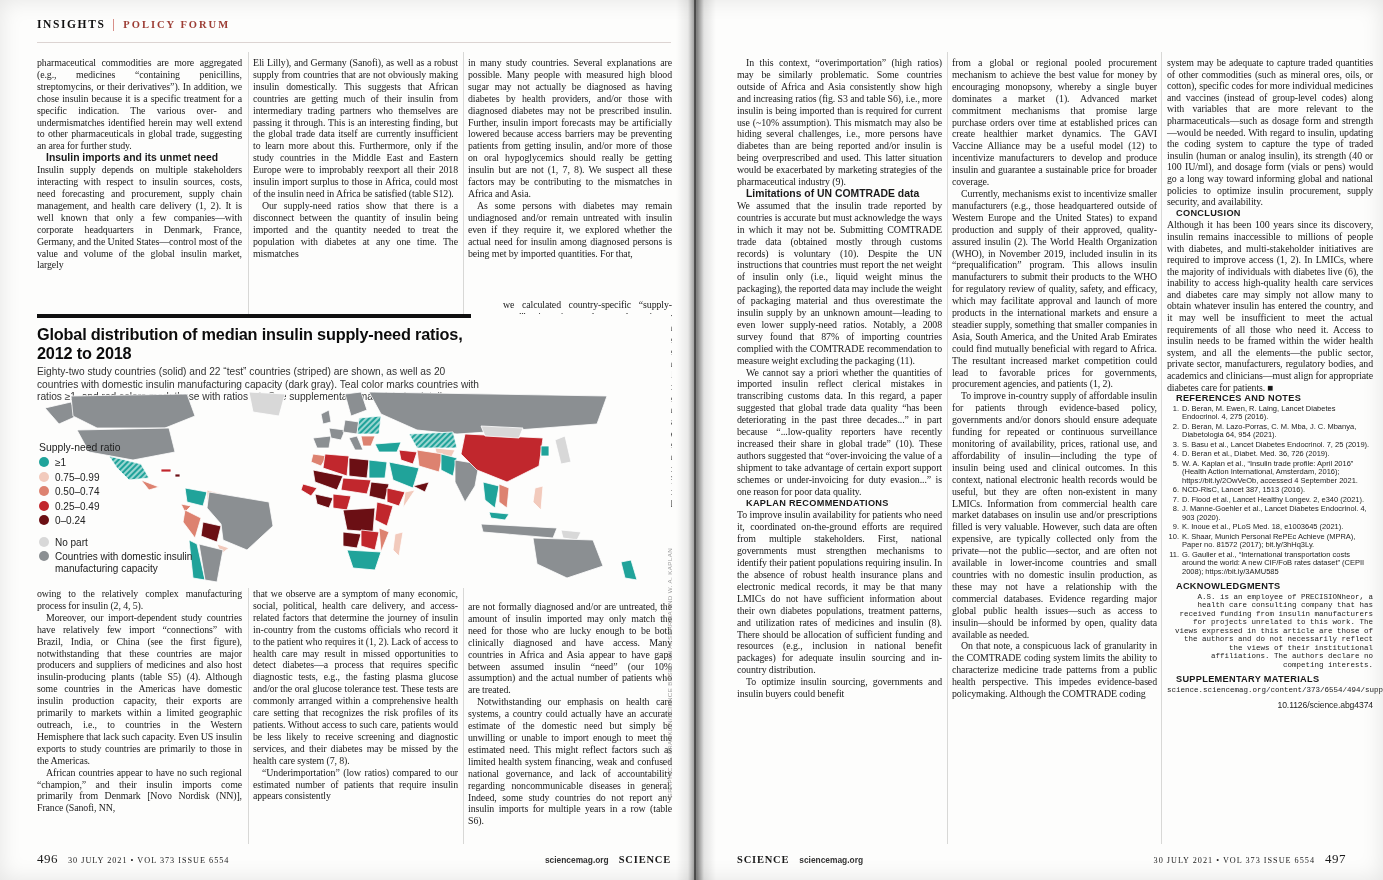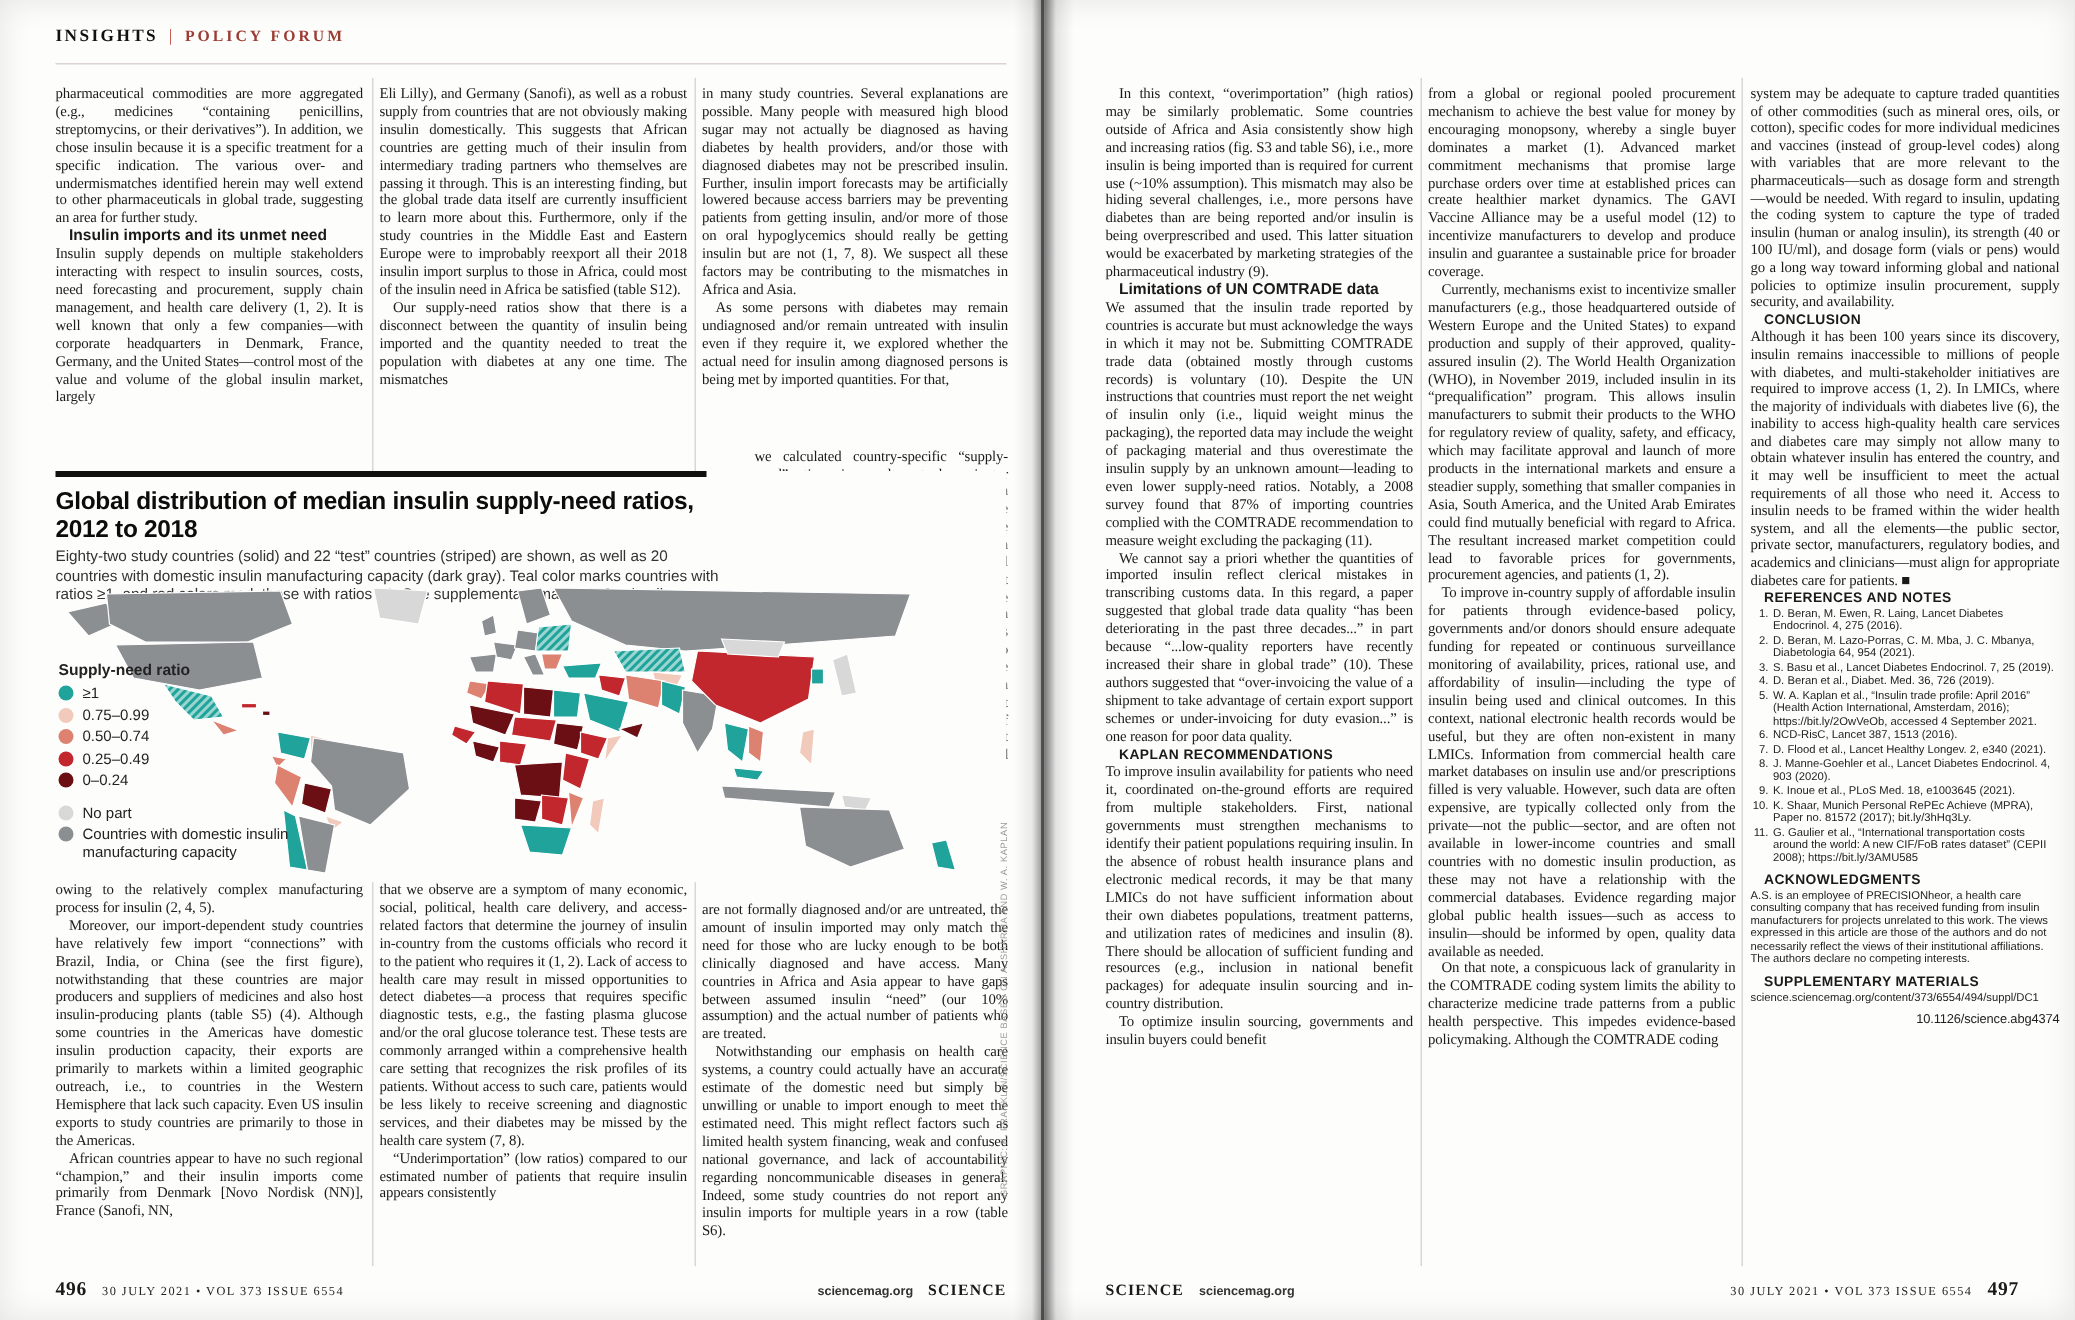--- a/index.html
+++ b/index.html
@@ -34,43 +34,43 @@
   
   .figure{position:absolute;left:37px;top:314px;width:634px;height:274px;background:#fdfdfc;}
   .fig-rule{width:434px;height:4px;background:#101010;}
   .fig-title{font-family:"Liberation Sans",sans-serif;font-weight:bold;font-size:16.3px;letter-spacing:-.2px;
              margin:7px 0 3px;color:#0c0c0c;width:460px;text-align:left;}
   .fig-caption{font-family:"Liberation Sans",sans-serif;font-size:10.2px;line-height:12.6px;color:#333;
                width:448px;text-align:left;}
   .map{position:absolute;left:0;top:76px;}
   .legend{position:absolute;left:2px;top:128px;font-family:"Liberation Sans",sans-serif;font-size:10px;
           color:#222;text-align:left;}
-  .legend .lt{font-weight:bold;font-size:10.4px;margin-bottom:4px;}
+  .legend .lt{font-weight:normal;font-size:10.4px;margin-bottom:4px;}
   .lrow{display:flex;align-items:flex-start;margin:3px 0;line-height:11.5px;}
   .sw{flex:none;width:10px;height:10px;border-radius:50%;margin:0 6px 0 0;}
   .lrow.gap{margin-top:10px;}
   .lrow .wrap{width:150px;}
 
   .credit{position:absolute;left:666px;top:798px;transform:rotate(-90deg);transform-origin:left top;
           font-family:"Liberation Sans",sans-serif;font-size:6.2px;color:#9a9a9a;letter-spacing:.4px;white-space:nowrap;}
 
   
   .refs{font-family:"Liberation Sans",sans-serif;font-size:7.5px;line-height:8.5px;letter-spacing:0;
         text-align:left;color:#222;}
   .ref{display:flex;margin:0 0 1px 0;}
   .ref .rn{flex:none;width:12px;text-align:right;margin-right:3px;}
-  .ack,.supp{font-family:Liberation Sans, sans-serif;font-size:7.5px;line-height:8.5px;letter-spacing:0;
-        text-align:left;color:#222;}
+  .ack,.supp{font-family:Liberation Mono, monospace;font-size:7.5px;line-height:8.5px;letter-spacing:0;
+        text-align:right;color:#222;}
   .doi{font-family:"Liberation Sans",sans-serif;font-size:8.6px;text-align:right;margin-top:5px;color:#222;}
 
   
   .footer{position:absolute;top:851px;display:flex;justify-content:space-between;align-items:baseline;}
   .f-left{left:37px;width:634px;}
   .f-right{left:737px;width:609px;}
-  .pgnum{font-weight:bold;font-size:13px;letter-spacing:.5px;}
+  .pgnum{font-weight:normal;font-size:13px;letter-spacing:.5px;}
   .issue{font-size:8.2px;letter-spacing:1px;color:#222;}
   .site{font-family:"Liberation Sans",sans-serif;font-size:8.4px;font-weight:bold;color:#333;}
   .brand{font-weight:bold;font-size:10.5px;letter-spacing:.8px;}
   .fgroup{display:flex;gap:10px;align-items:baseline;}
 </style>
 </head>
 <body>
 
 <div class="spread">
 

